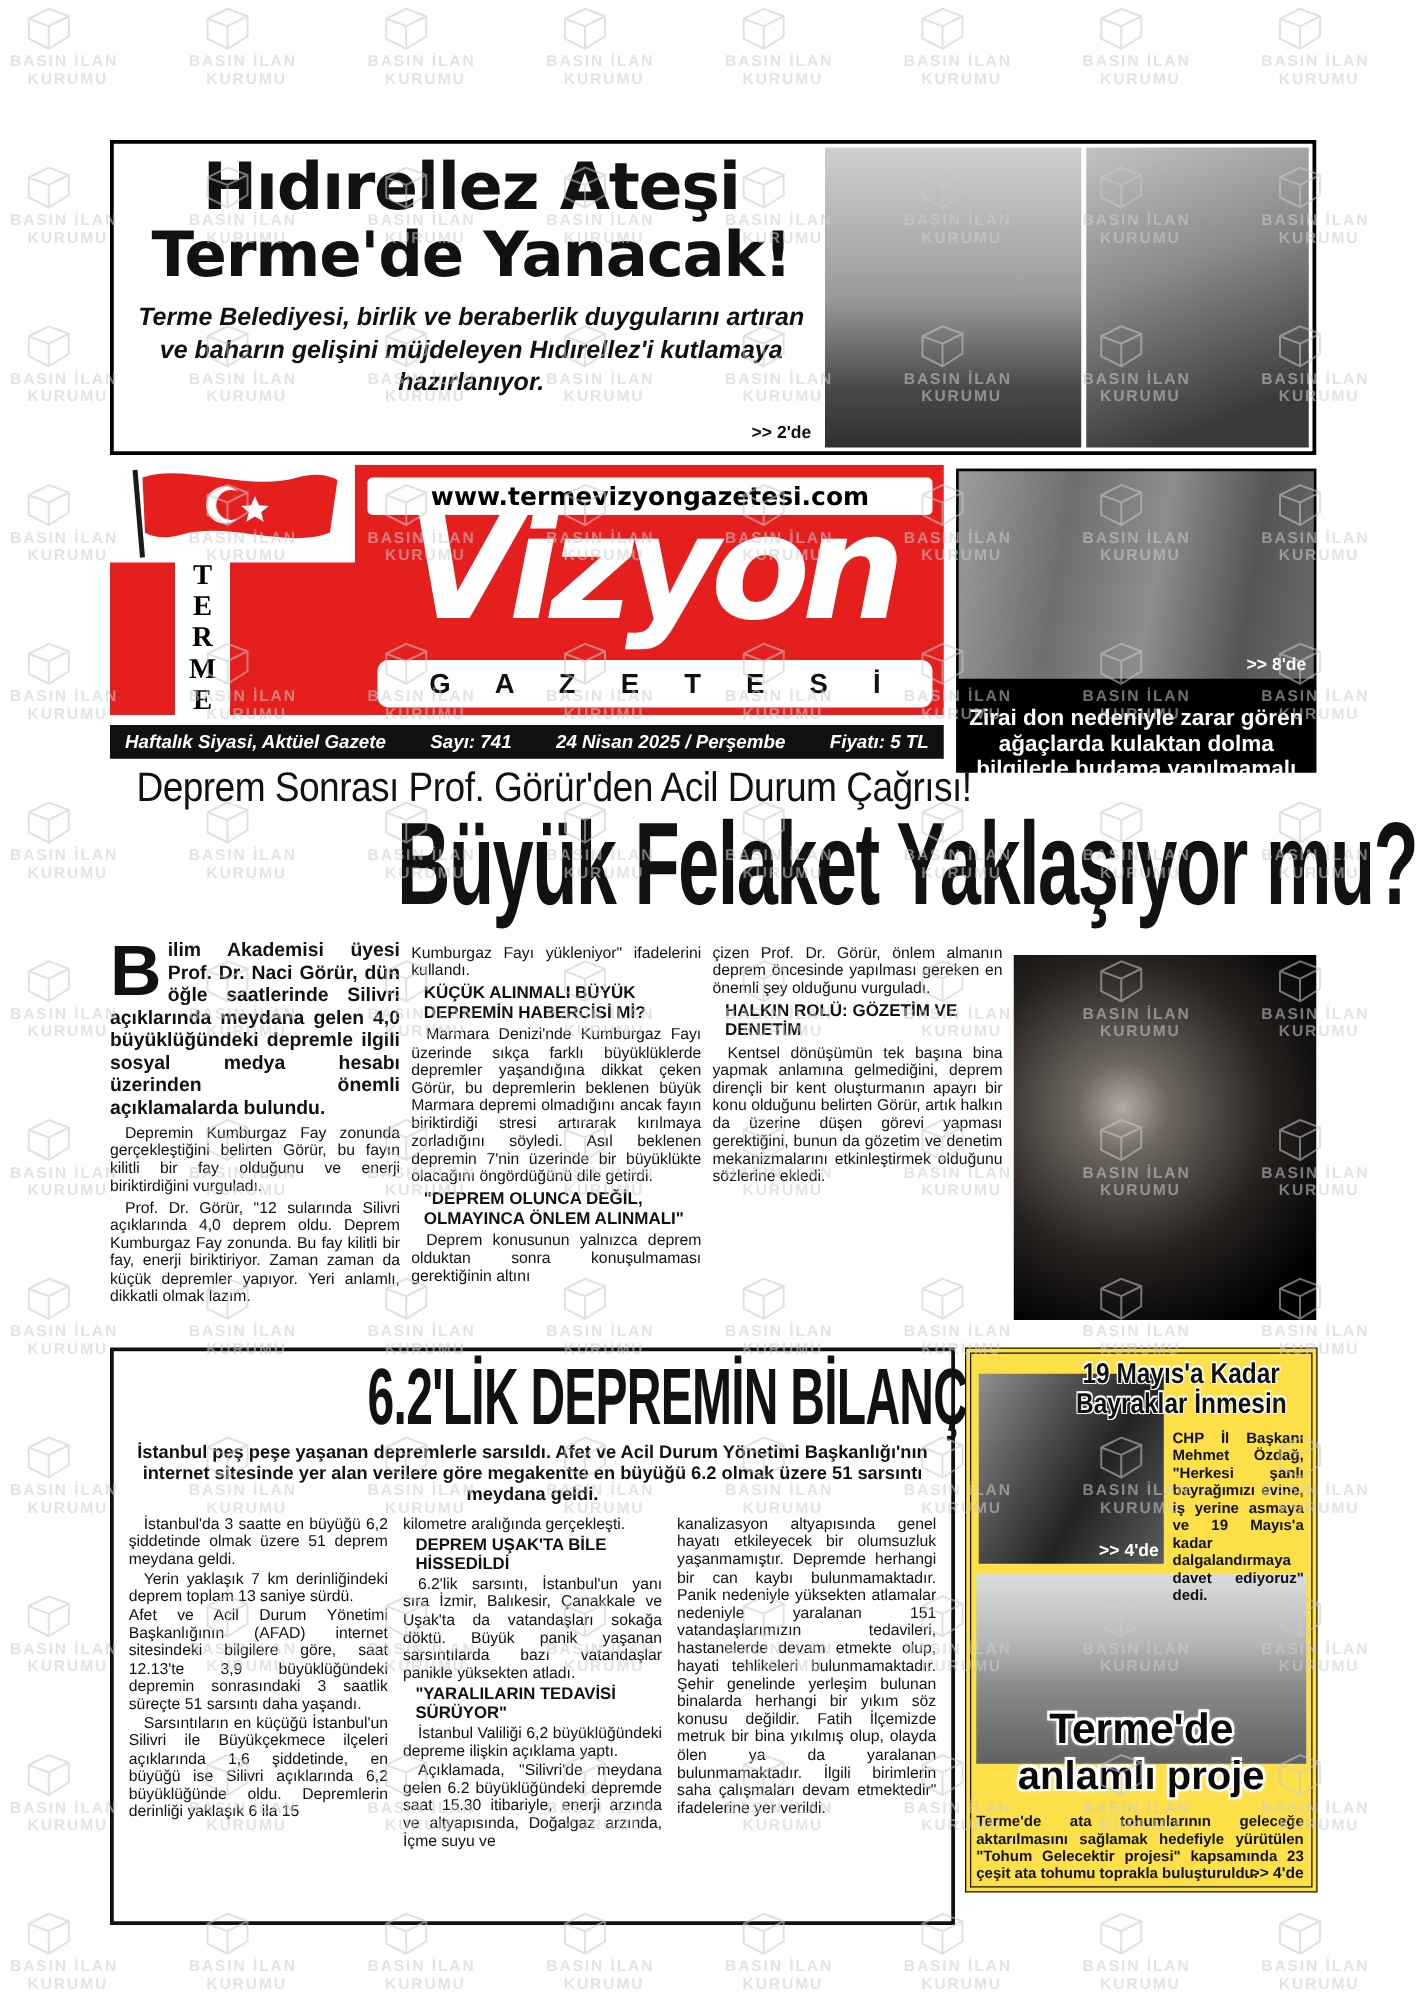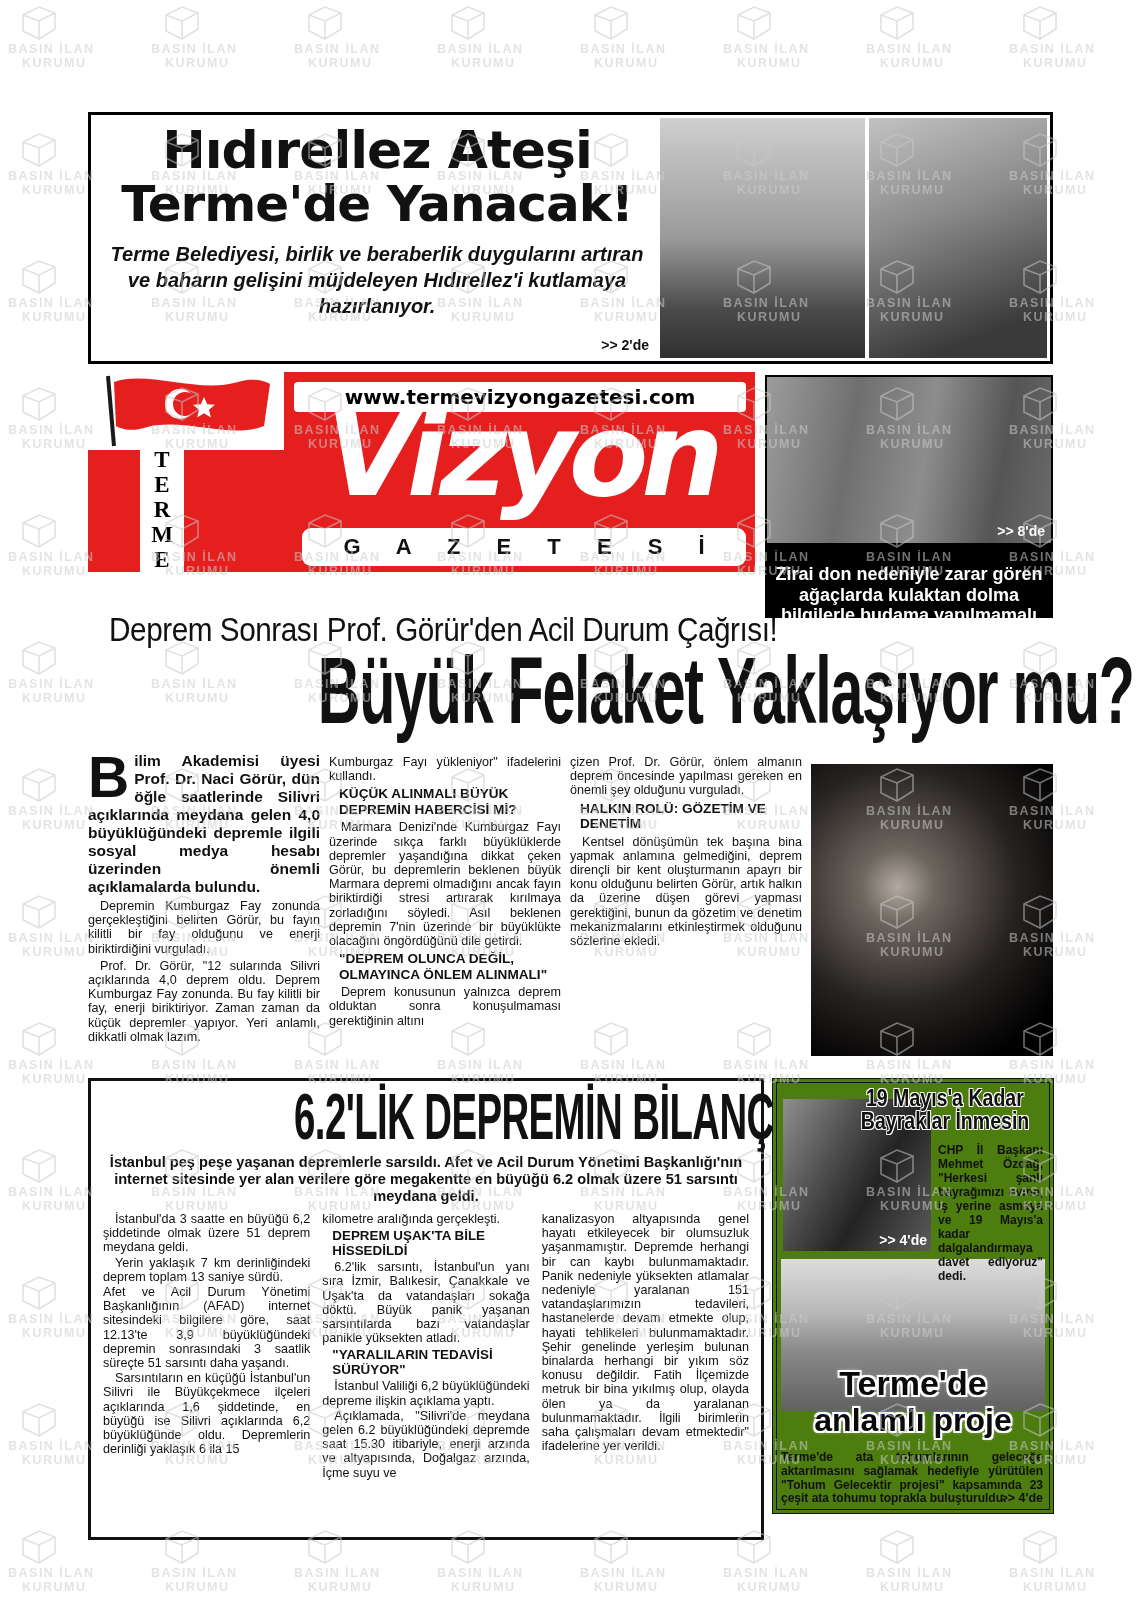--- a/index.html
+++ b/index.html
@@ -82,21 +82,21 @@
   .q-lead{font-size:14.6px;font-weight:800;line-height:17px;text-align:center;margin:5px 0 7px;}
   .q-cols{display:flex;gap:12px;}
   .q-col{flex:1;text-align:justify;}
   .q-col p{font-size:12.6px;line-height:14.2px;margin:0 0 1px;}
   .q-col .sub{font-size:13.4px;font-weight:800;line-height:15px;text-align:left;
               padding-left:10px;margin:2px 0;}
   .ind{text-indent:12px;}
 
   
   .right-box{position:absolute;left:772px;top:1078px;width:282px;height:436px;border:1px solid #111;
-             padding:3px;box-sizing:border-box;background:#4d7c0f;}
+             padding:3px;box-sizing:border-box;background:#fde047;}
   .rb-inner{border:1px solid #111;height:100%;box-sizing:border-box;position:relative;
             padding:4px;overflow:hidden;}
   .news19{position:relative;height:170px;}
   .head19{margin-left:64px;text-align:center;font-weight:800;position:relative;z-index:2;
           text-shadow:-1px -1px 0 #fff,1px -1px 0 #fff,-1px 1px 0 #fff,1px 1px 0 #fff;}
   .head19 .cx{font-size:23px;line-height:23px;transform:scaleX(.85);}
   .photo19{position:absolute;left:2px;top:12px;width:148px;height:152px;
            background:linear-gradient(120deg,#8f8f8f,#4e4e4e 35%,#232323 60%,#5c5c5c);}
   .ref19{position:absolute;right:4px;bottom:3px;color:#fff;font-weight:800;font-size:14px;}
   .body19{position:absolute;left:157px;top:56px;right:2px;font-size:12px;font-weight:700;
@@ -151,20 +151,26 @@
     <div class="gazetesi">G A Z E T E S İ</div>
   </div>
 
   <div class="frost-box">
     <div class="frost-photo">
       <span class="frost-ref">&gt;&gt; 8'de</span>
     </div>
     <div class="frost-head">Zirai don nedeniyle zarar gören ağaçlarda kulaktan dolma bilgilerle budama yapılmamalı</div>
   </div>
 
+  <div class="info-bar">
+    <span>Haftalık Siyasi, Aktüel Gazete</span>
+    <span>Sayı: 741</span>
+    <span>24 Nisan 2025 / Perşembe</span>
+    <span>Fiyatı: 5 TL</span>
+  </div>
 
   <div class="kicker">
     <span class="cx">Deprem Sonrası Prof. Görür'den Acil Durum Çağrısı!</span>
   </div>
   <div class="main-head">
     <span class="cx">Büyük Felaket Yaklaşıyor mu?</span>
   </div>
 
   <div class="article">
     <div class="col">

